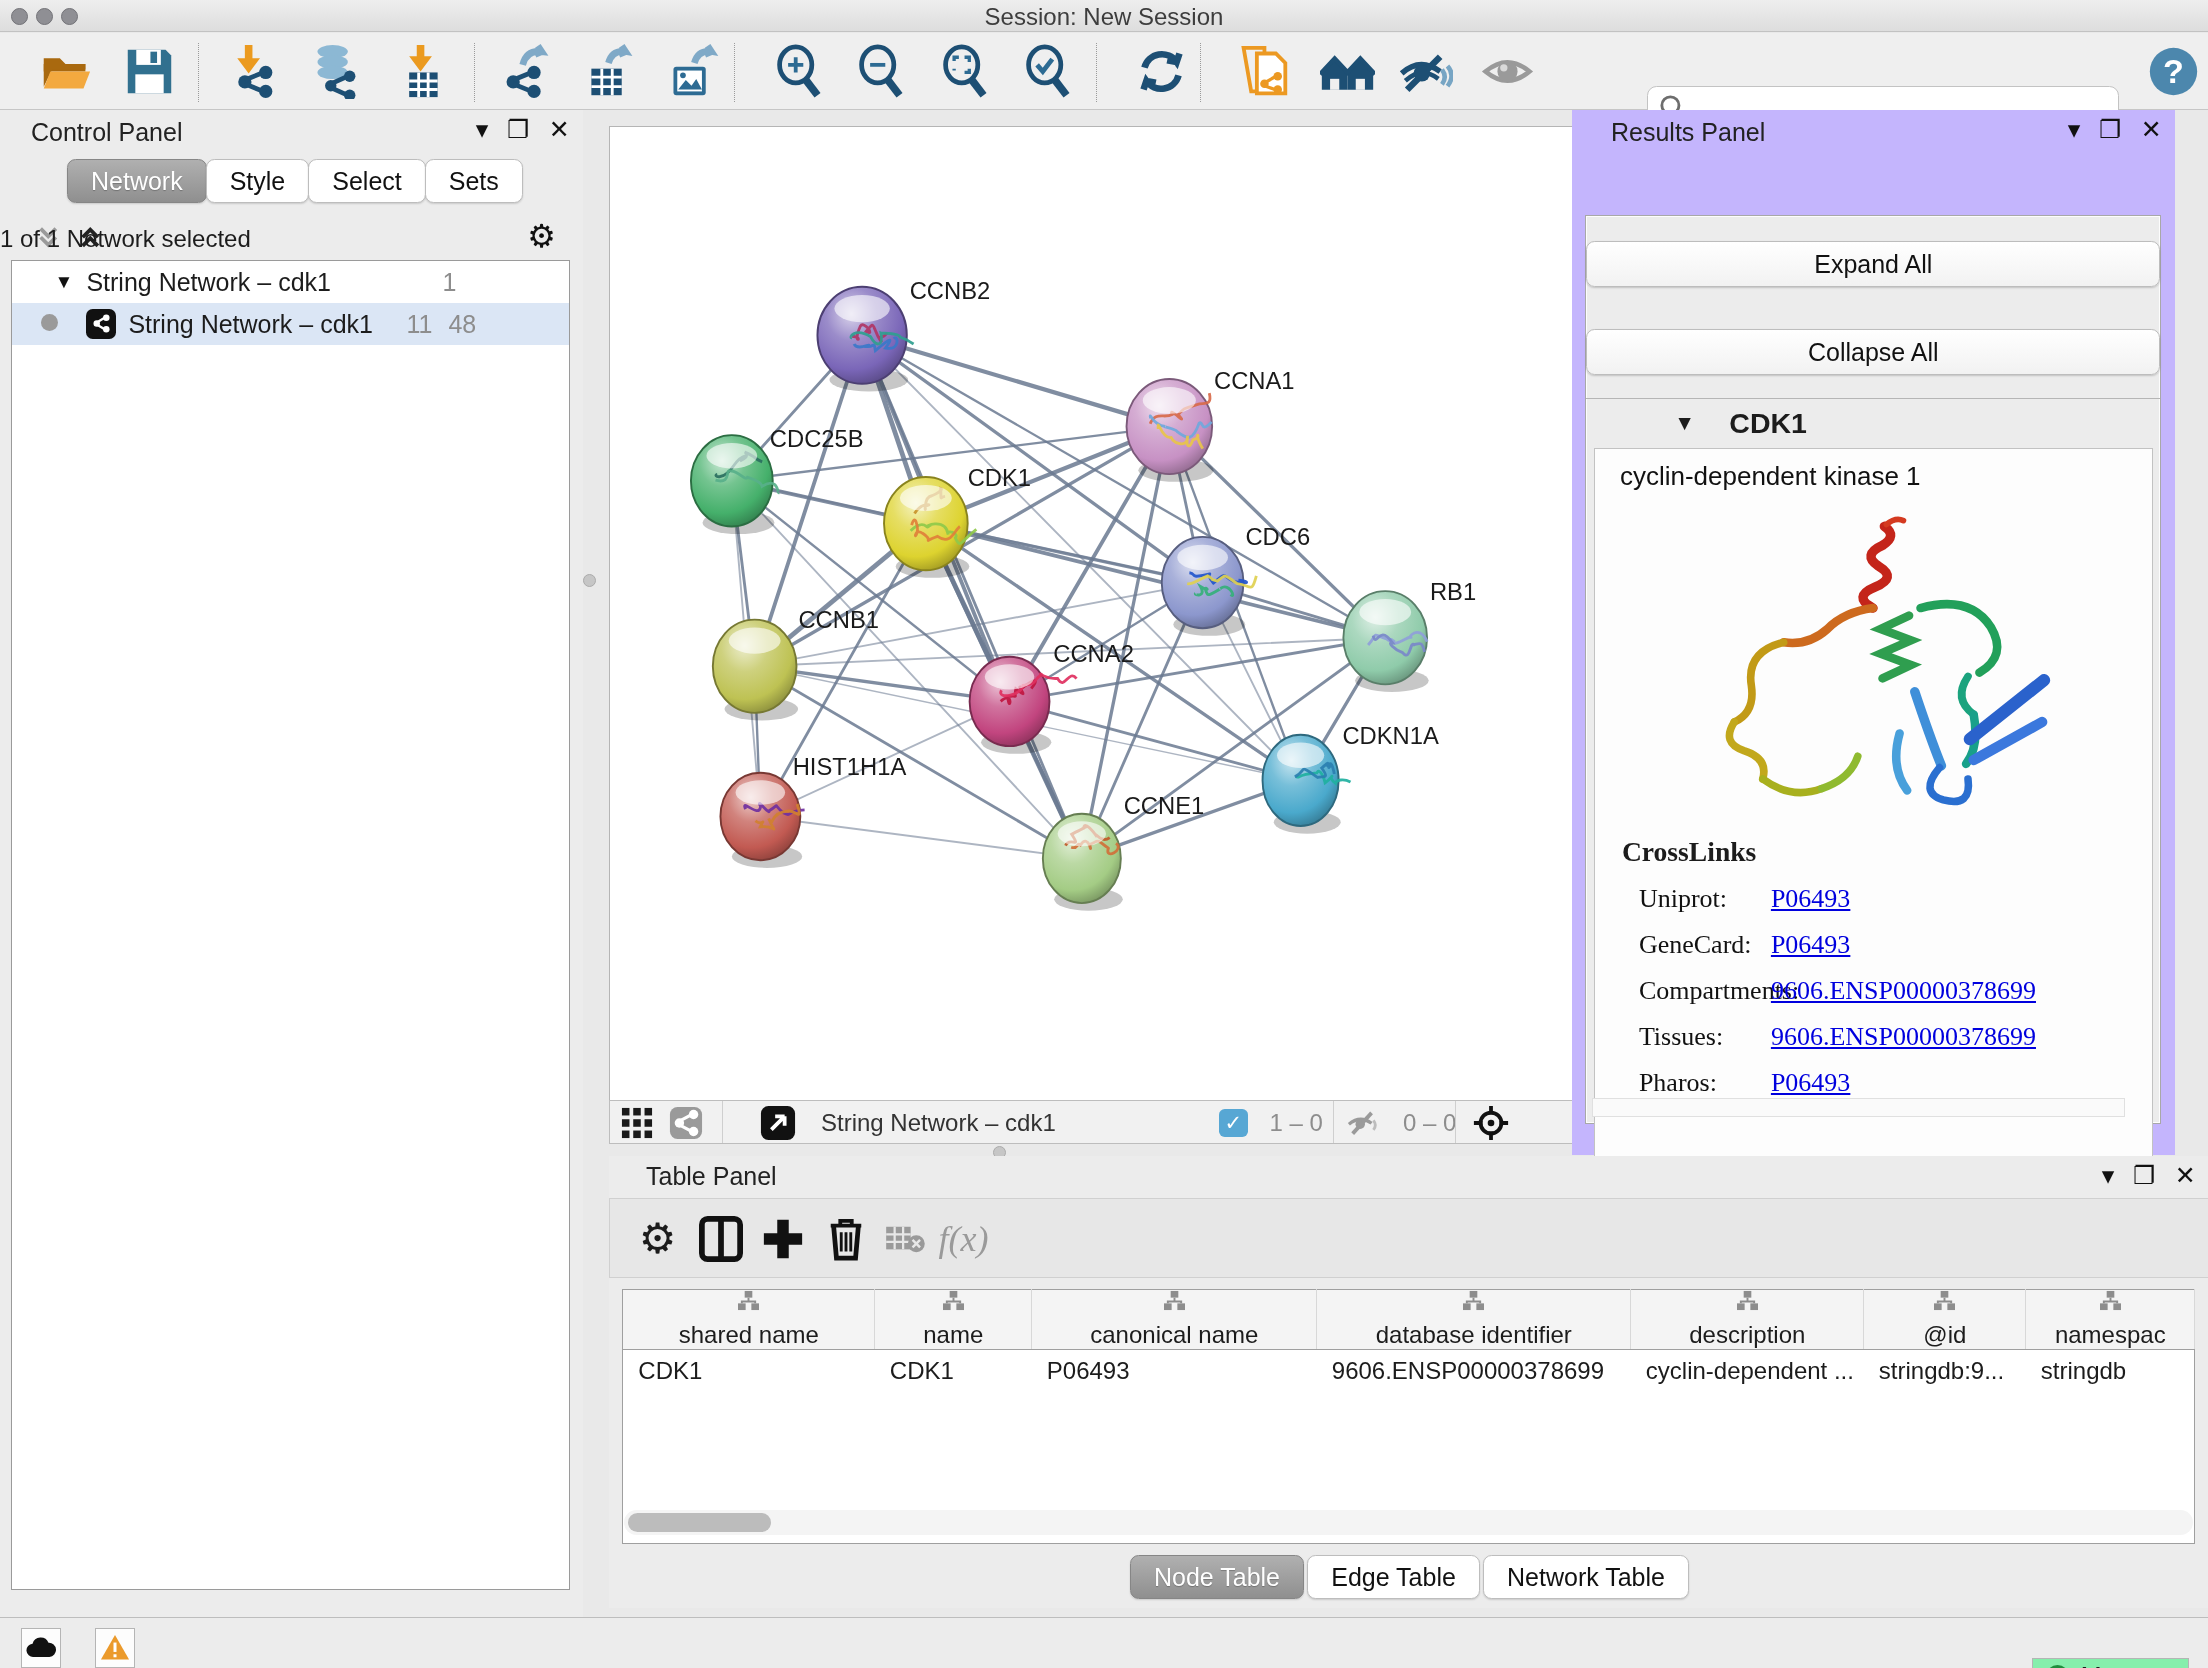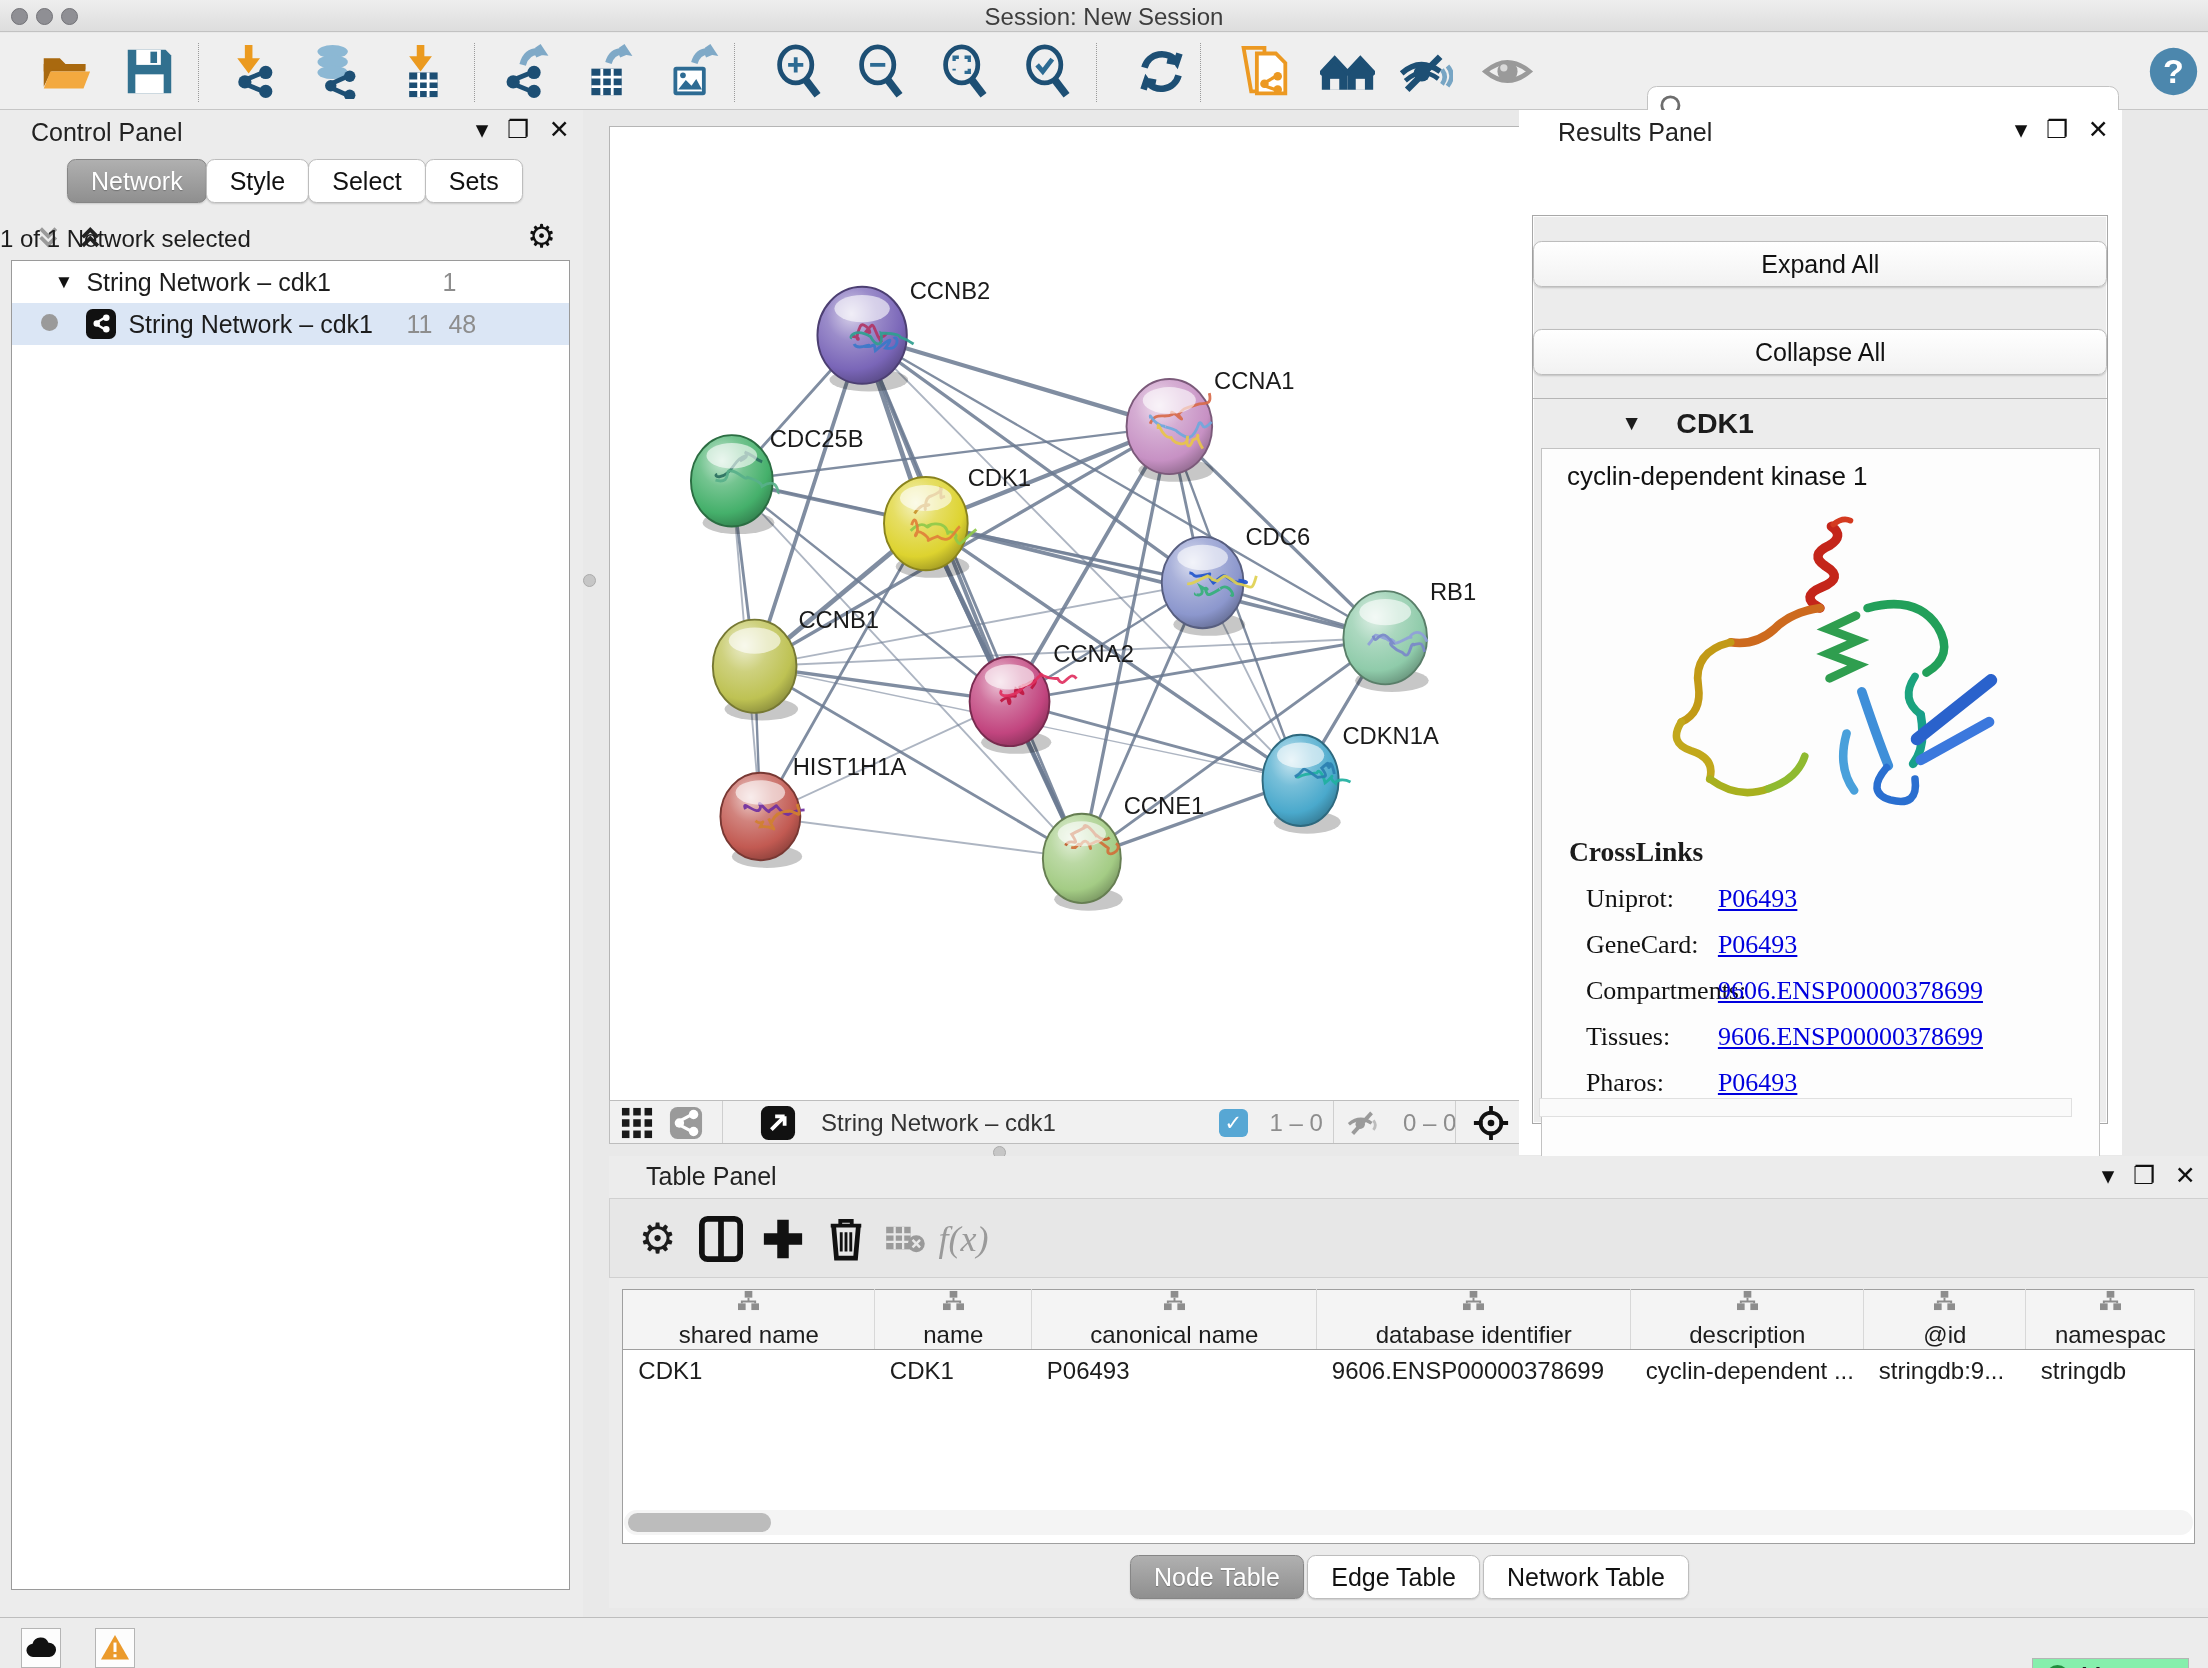--- a/index.html
+++ b/index.html
@@ -79,22 +79,22 @@
   .checkbox-blue { width:28.5px; height:28.5px; background:#57a7d4; border-radius:5.7px;
     color:#fff; font-size:21px; display:flex; align-items:center; justify-content:center; }
 
   
   .split-dot { position:absolute; width:13.3px; height:13.3px; border-radius:50%;
     background:#c6c6c6; border:1px solid #ababab; }
   .vsplit-right { position:absolute; left:1588px; top:126px; width:13.3px; height:1018px;
     background:#f6f6f6; border:1px solid #d8d8d8; border-radius:6.7px; }
 
   
-  .results-panel { position:absolute; left:1519px; top:110px; width:603px; height:1045px;
-    background:#ffffff; }
+  .results-panel { position:absolute; left:1572px; top:110px; width:603px; height:1045px;
+    background:#c4b5fd; }
   .rp-header { position:relative; height:42px; }
   .rp-header .panel-title { position:absolute; left:23px; top:7.6px; }
   .rp-stringtab { position:absolute; top:51px; left:0; width:100%; text-align:center; }
   .rp-box { position:absolute; left:13.3px; top:105px; width:576px; height:909px;
     background:#ececec; border:1.9px solid #a8a8a8; box-shadow:inset 0 0 0 1px #fdfdfd; }
   .rp-buttons { display:flex; justify-content:center; gap:42px; padding:25px 0 23px 0;
     border-bottom:1.9px solid #b5b5b5;flex-direction:column; }
   .btn { background:linear-gradient(#ffffff,#f2f2f2); border:1px solid #bdbdbd;
     border-radius:8.6px; font-size:25px; padding:7.6px 28.5px; color:#111;
     box-shadow:0 1px 1.9px rgba(0,0,0,.18); font-family:inherit; }

